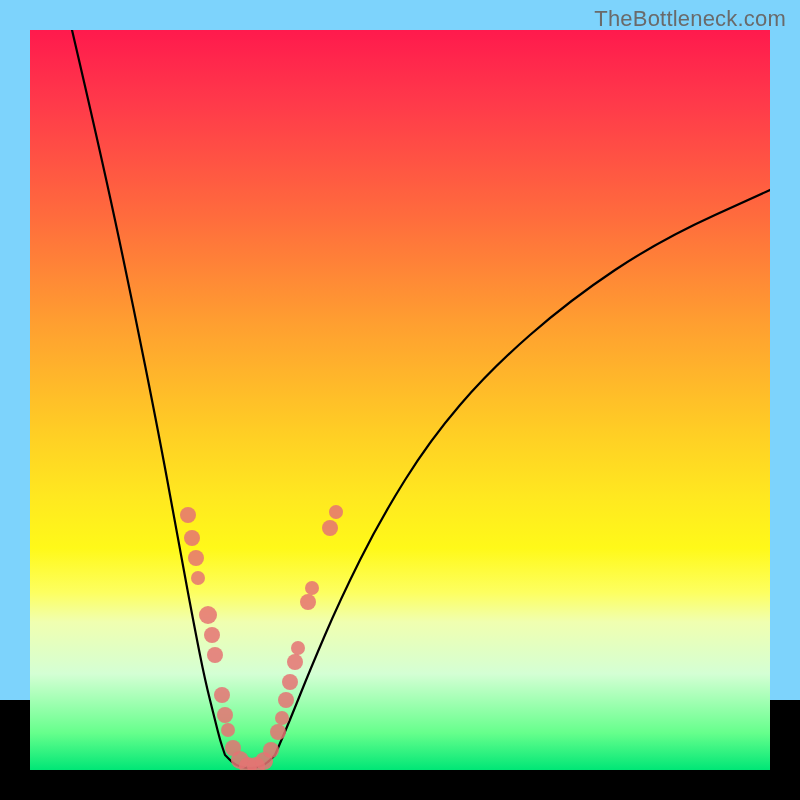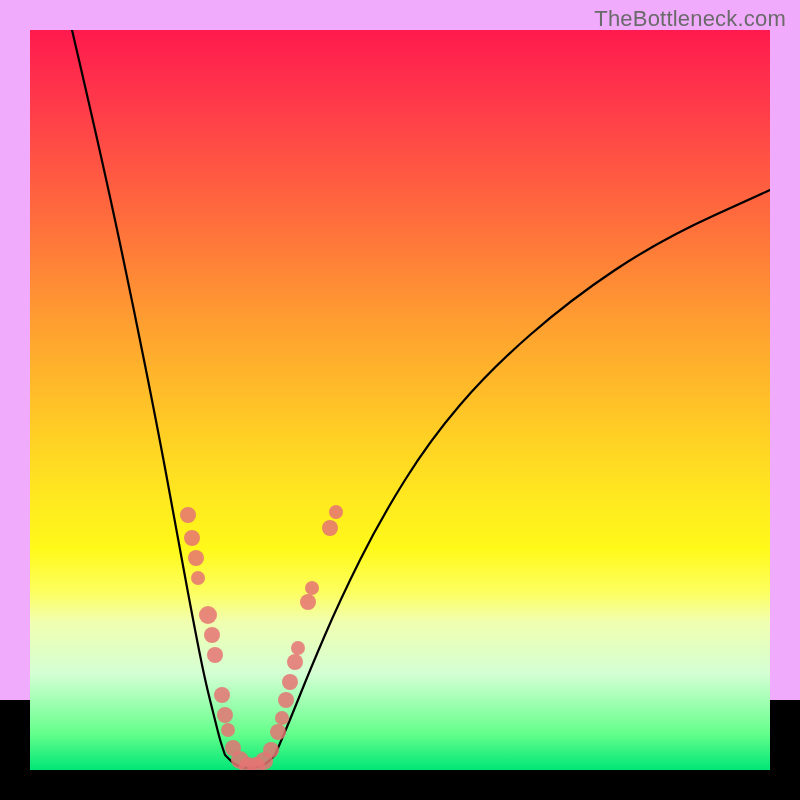--- a/index.html
+++ b/index.html
@@ -1,20 +1,20 @@
 <!DOCTYPE html>
 <html><head>
 <meta charset="utf-8">
 <style>
   * { margin: 0; padding: 0; box-sizing: border-box; }
   html, body { width: 800px; height: 800px; overflow: hidden; background: #000; }
   .frame {
     width: 800px;
     height: 700px;
-    background: #f0abfc;
+    background: #7dd3fc;
     position: relative;
   }
   .plot-area {
     position: absolute;
     left: 30px;
     top: 30px;
     width: 740px;
     height: 740px;
     background: linear-gradient(
       to bottom,

